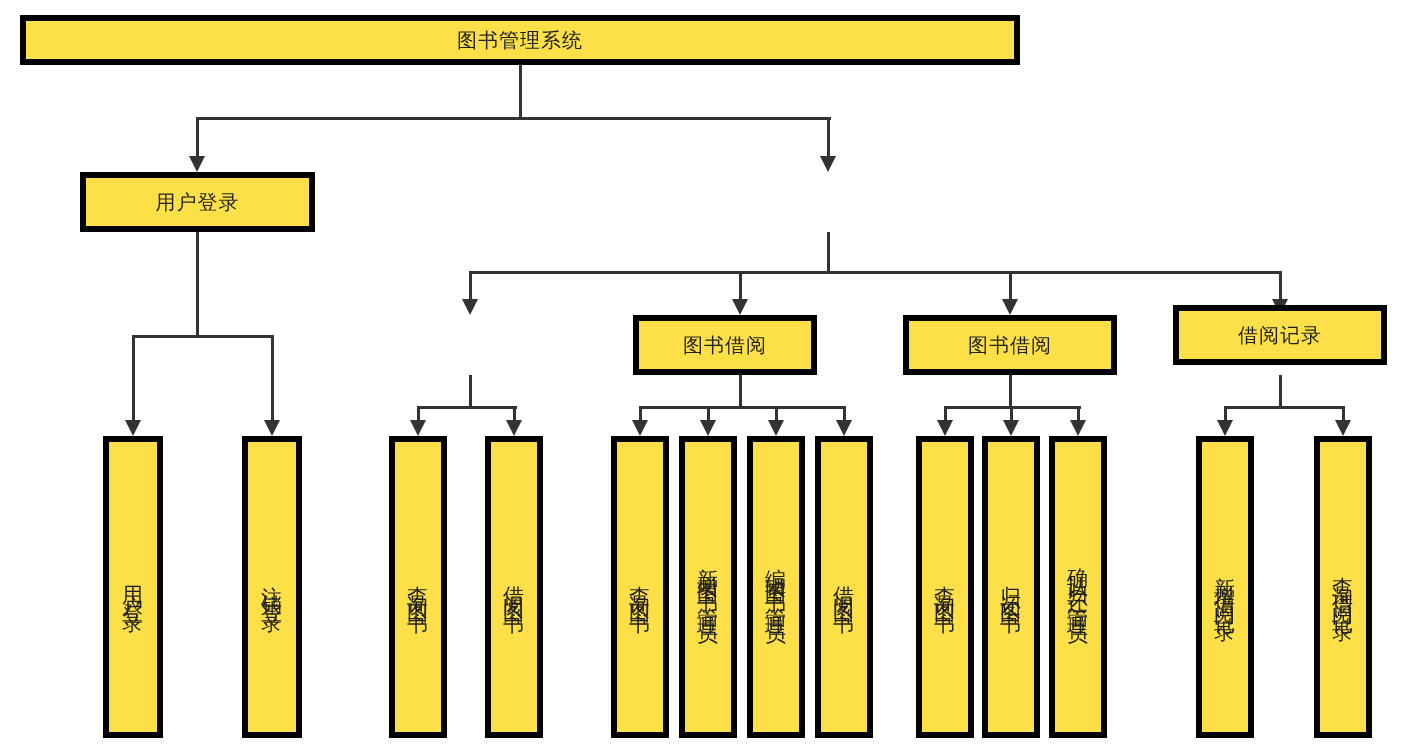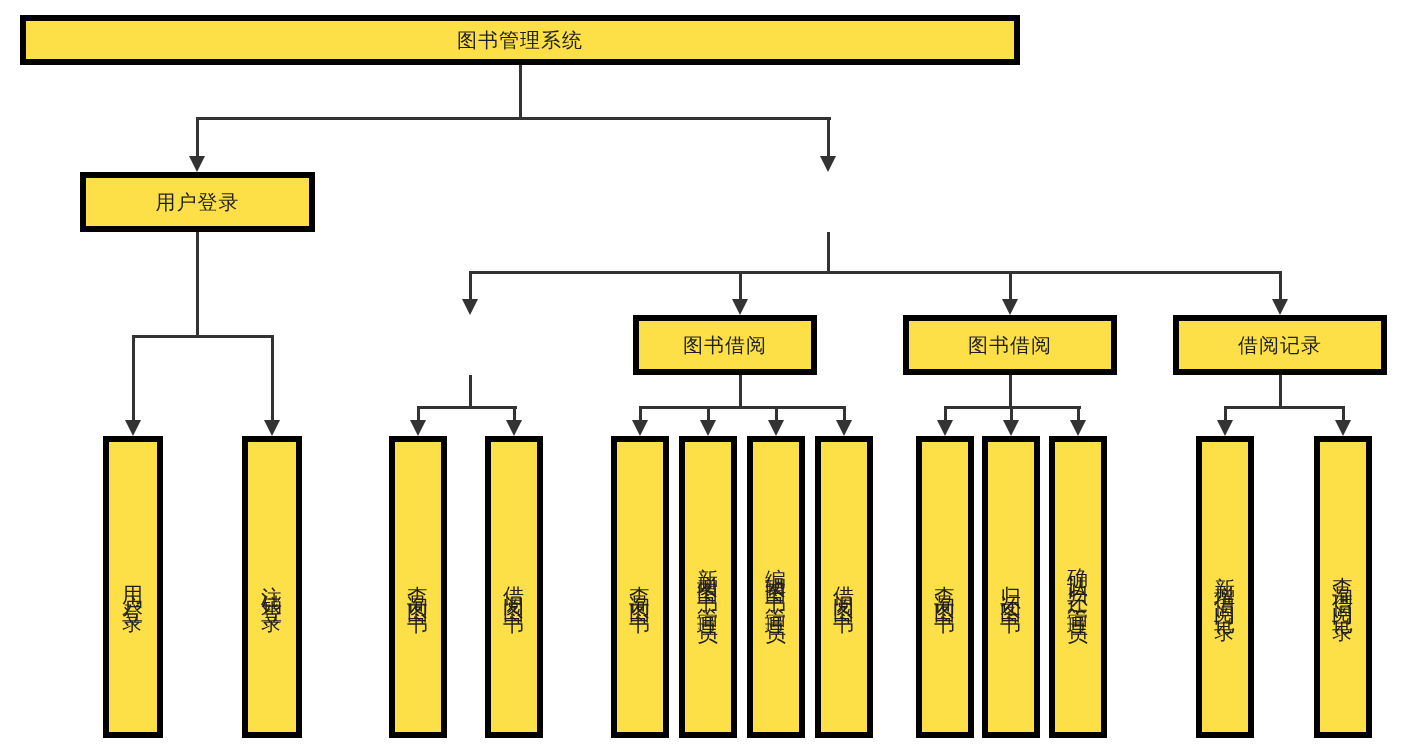--- a/index.html
+++ b/index.html
@@ -58,21 +58,21 @@
   <div class="arrow" style="left:462px;top:299px;"></div>
   <div class="line" style="left:739px;top:271px;width:3px;height:28px;"></div>
   <div class="arrow" style="left:732px;top:299px;"></div>
   <div class="line" style="left:1009px;top:271px;width:3px;height:28px;"></div>
   <div class="arrow" style="left:1002px;top:299px;"></div>
   <div class="line" style="left:1279px;top:271px;width:3px;height:28px;"></div>
   <div class="arrow" style="left:1272px;top:299px;"></div>
 
   <div class="box hbox" style="left:633px;top:315px;width:184px;">图书借阅</div>
   <div class="box hbox" style="left:903px;top:315px;width:214px;">图书借阅</div>
-  <div class="box hbox" style="left:1173px;top:315px;width:214px;">借阅记录</div>
+  <div class="box hbox" style="left:1173px;top:305px;width:214px;">借阅记录</div>
 
   <div class="line" style="left:469px;top:375px;width:3px;height:34px;"></div>
   <div class="line" style="left:417px;top:406px;width:100px;height:3px;"></div>
   <div class="line" style="left:417px;top:406px;width:3px;height:14px;"></div>
   <div class="arrow" style="left:410px;top:420px;"></div>
   <div class="line" style="left:513px;top:406px;width:3px;height:14px;"></div>
   <div class="arrow" style="left:506px;top:420px;"></div>
 
   <div class="line" style="left:739px;top:375px;width:3px;height:34px;"></div>
   <div class="line" style="left:639px;top:406px;width:207px;height:3px;"></div>

